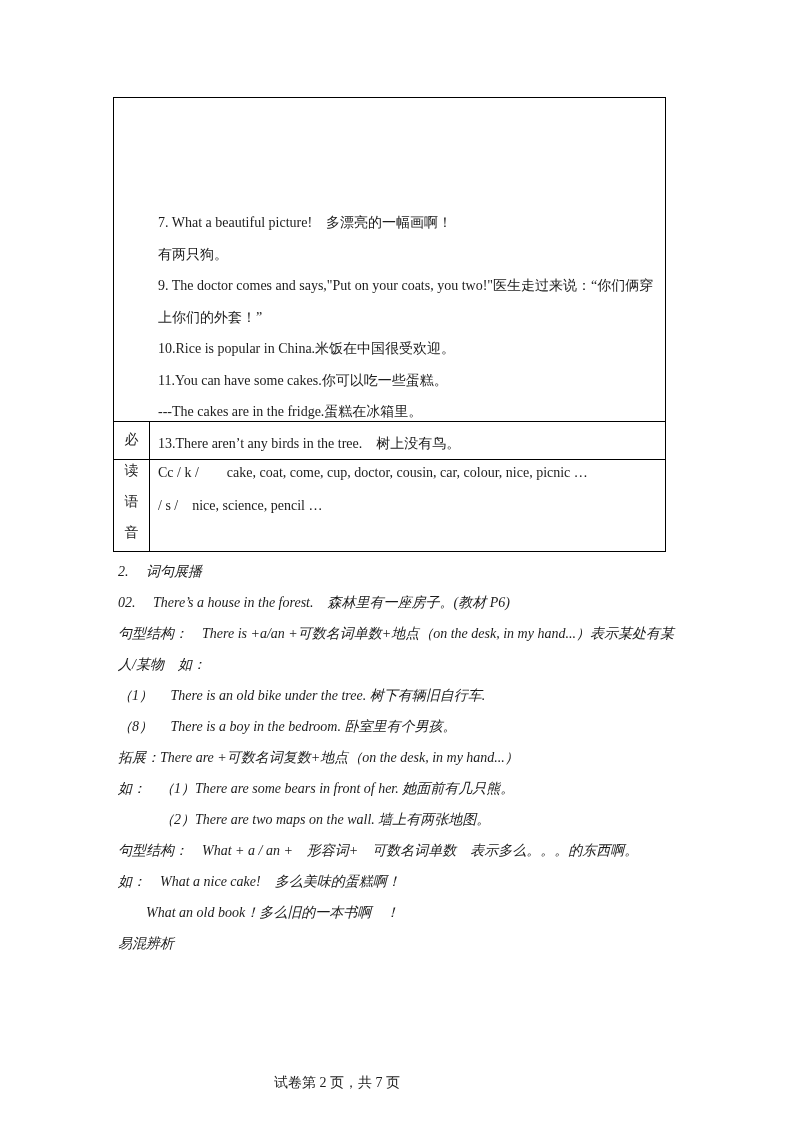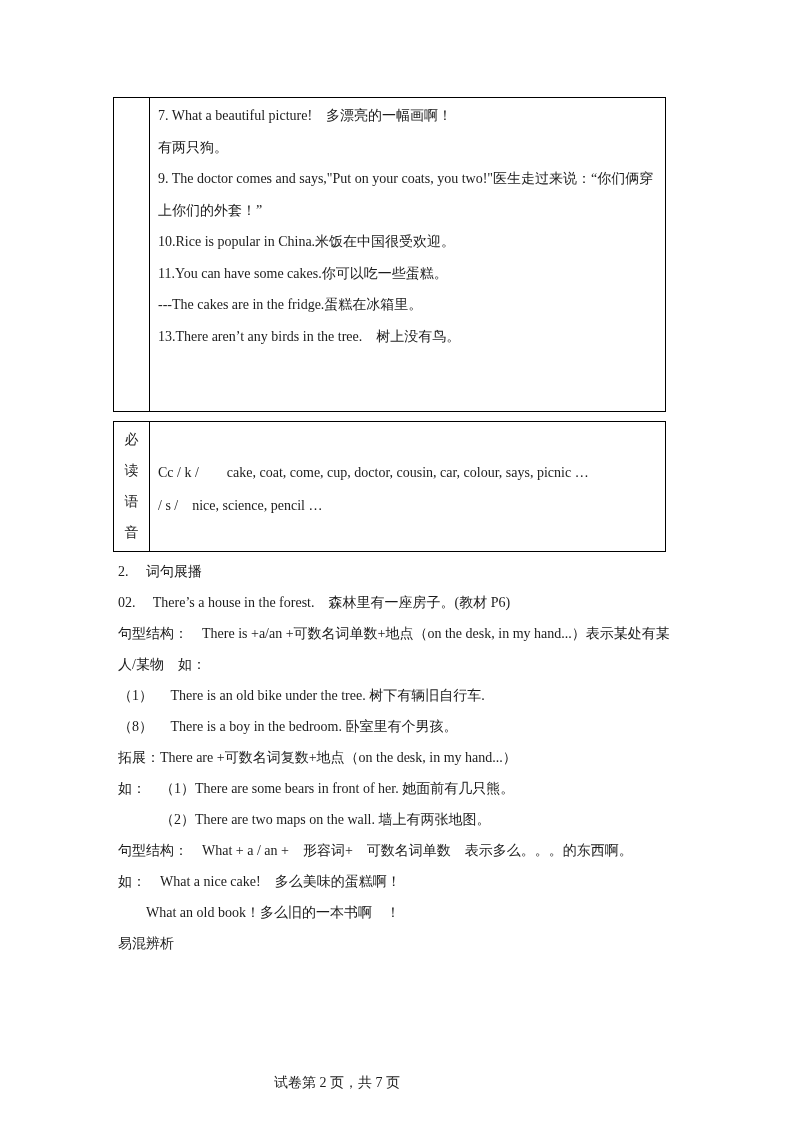--- a/index.html
+++ b/index.html
@@ -4,40 +4,40 @@
 <style>
   html,body{margin:0;padding:0;}
   body{
     width:793px;height:1122px;background:#ffffff;position:relative;
     font-family:"Liberation Serif","DejaVu Serif",serif;
     font-size:14px;color:#1b1b1b;overflow:hidden;
   }
   .line{white-space:pre;}
   
   .t1{
-    position:absolute;left:113px;top:97px;width:553px;height:315px;
-    border:1px solid #000;display:flex;box-sizing:border-box;
+    position:absolute;left:113px;top:97px;width:553px;height:363px;
+    border:1px solid #000;display:flex;box-sizing:border-box;align-items:flex-end;
   }
   .t1 .stub{width:36px;border-right:1px solid #000;box-sizing:border-box;}
   .t1 .cell{flex:1;padding:2px 0 0 8px;overflow:hidden;}
   .t1 .cell .line{line-height:31.5px;height:31.5px;}
   
   .t2{
     position:absolute;left:113px;top:421px;width:553px;height:131px;
     border:1px solid #000;display:flex;box-sizing:border-box;
   }
   .t2 .stub{
     width:36px;border-right:1px solid #000;box-sizing:border-box;
     padding-top:2px;text-align:center;
   }
   .t2 .stub .vchar{line-height:31px;height:31px;}
   .t2 .cell{flex:1;padding:34px 0 0 8px;overflow:hidden;}
   .t2 .cell .line{line-height:33px;height:33px;}
   
-  .bodytext{position:absolute;left:118px;top:556px;width:660px;}
+  .bodytext{position:absolute;left:118px;top:556px;width:660px;font-style:italic;}
   .bodytext .line{line-height:31px;height:31px;}
   
   .footer{
     position:absolute;left:0;top:1072px;width:674px;
     text-align:center;line-height:22px;
   }
 </style>
 </head>
 <body>
 
@@ -56,21 +56,21 @@
 </div>
 
 <div class="t2">
   <div class="stub">
     <div class="vchar">必</div>
     <div class="vchar">读</div>
     <div class="vchar">语</div>
     <div class="vchar">音</div>
   </div>
   <div class="cell">
-    <div class="line">Cc / k /　　cake, coat, come, cup, doctor, cousin, car, colour, says, picnic …</div>
+    <div class="line">Cc / k /　　cake, coat, come, cup, doctor, cousin, car, colour, nice, picnic …</div>
     <div class="line">/ s /　nice, science, pencil …</div>
   </div>
 </div>
 
 <div class="bodytext">
   <div class="line">2.　 词句展播</div>
   <div class="line">02.　 There’s a house in the forest.　森林里有一座房子。(教材 P6)</div>
   <div class="line">句型结构：　There is +a/an +可数名词单数+地点（on the desk, in my hand...）表示某处有某</div>
   <div class="line">人/某物　如：</div>
   <div class="line">（1）　 There is an old bike under the tree. 树下有辆旧自行车.</div>

